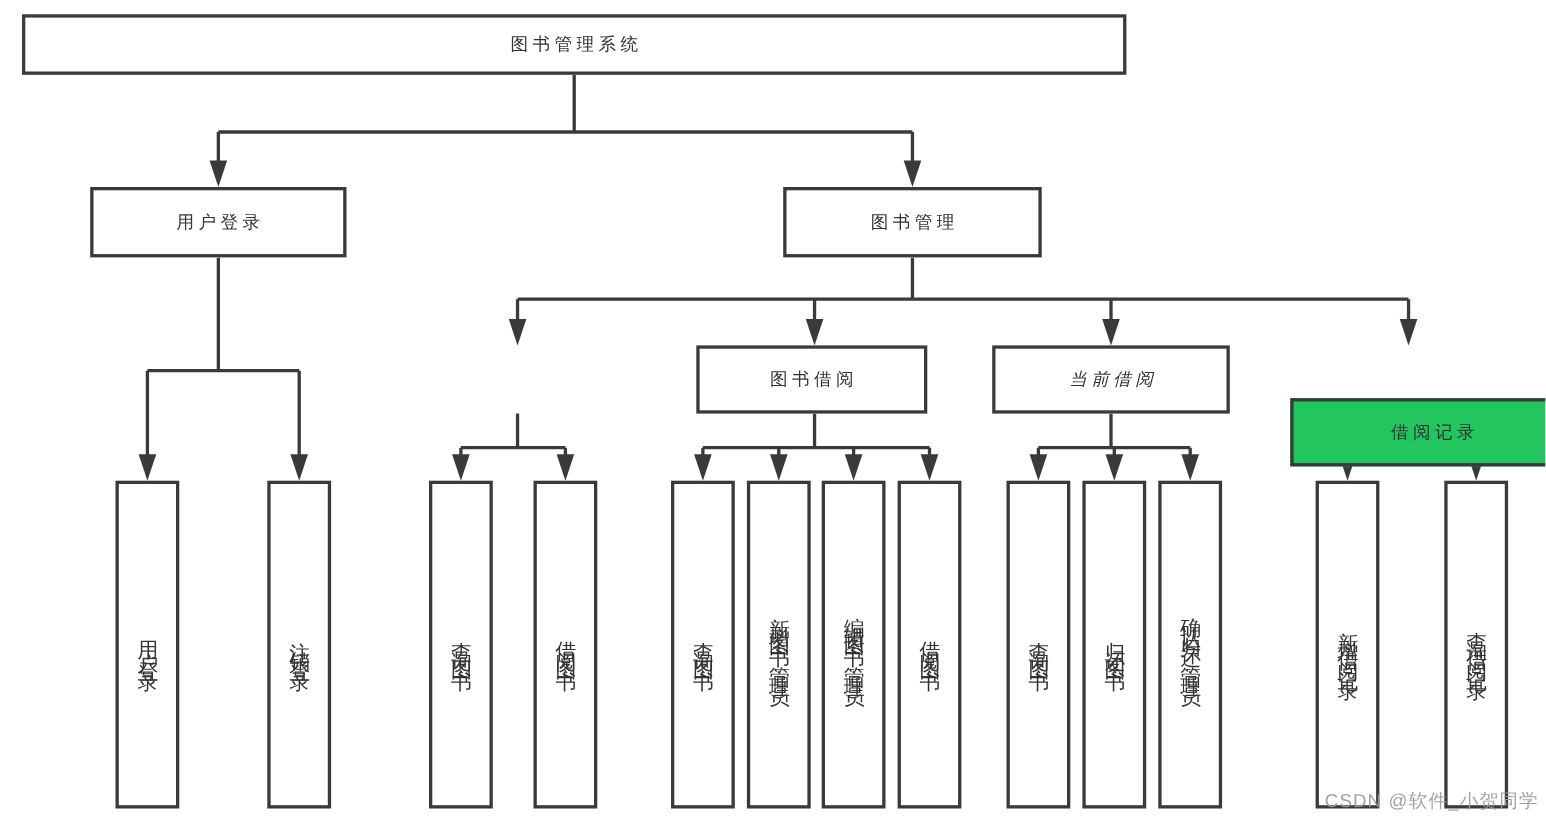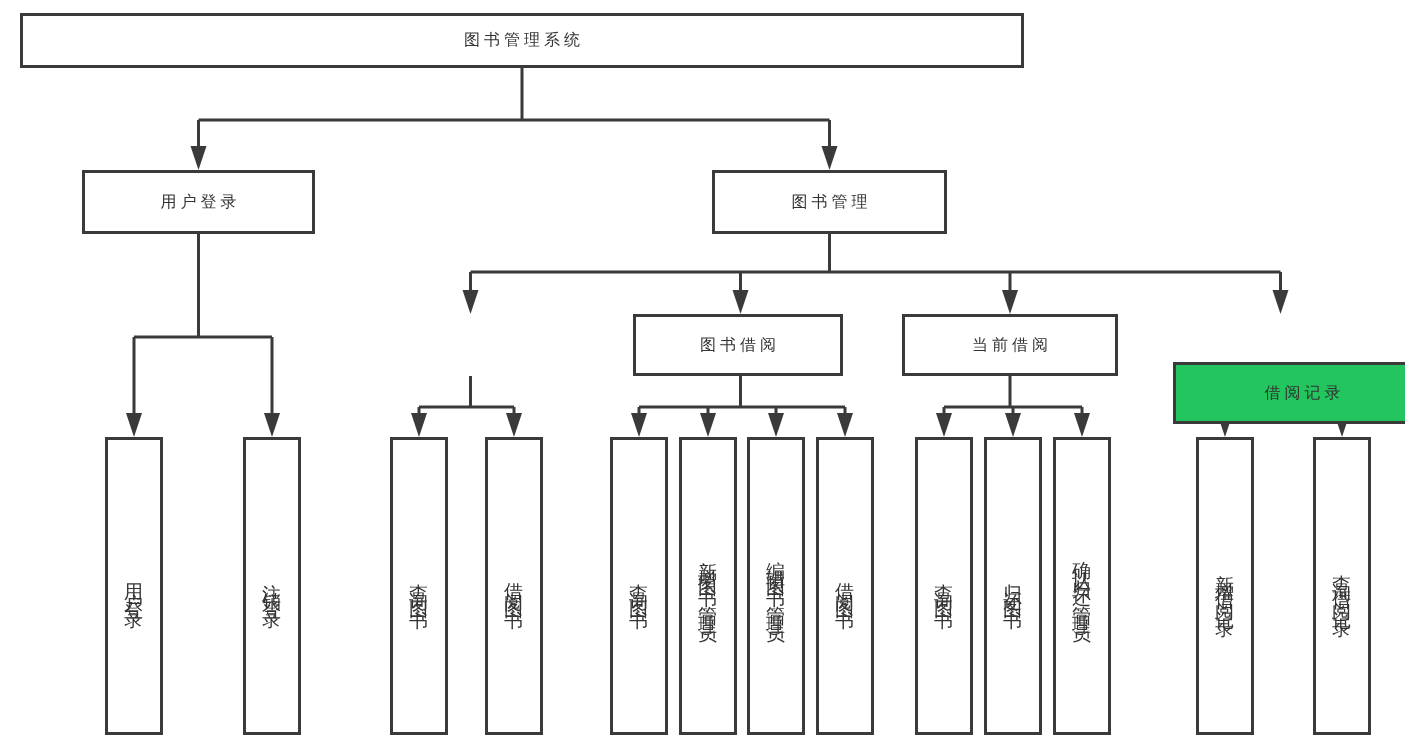--- a/index.html
+++ b/index.html
@@ -75,21 +75,21 @@
       </div>
       <div class="node h" style="left: 82px; top: 170px; width: 233px; height: 64px; border-color: rgb(58, 58, 58); background: rgb(255, 255, 255);">
         <span class="label">用户登录</span>
       </div>
       <div class="node h" style="left: 712px; top: 170px; width: 235px; height: 64px; border-color: rgb(58, 58, 58); background: rgb(255, 255, 255);">
         <span class="label">图书管理</span>
       </div>
       <div class="node h" style="left: 633px; top: 314px; width: 210px; height: 62px; border-color: rgb(58, 58, 58); background: rgb(255, 255, 255);">
         <span class="label">图书借阅</span>
       </div>
-      <div class="node h" style="left: 902px; top: 314px; width: 216px; height: 62px; border-color: rgb(58, 58, 58); background: rgb(255, 255, 255);">
+      <div class="node h" style="left: 902px; top: 314px; width: 216px; height: 62px; border-color: rgb(58, 58, 58); background: rgb(255, 255, 255); font-style: italic;">
         <span class="label">当前借阅</span>
       </div>
       <div class="node h" style="left: 1173px; top: 314px; width: 259px; height: 62px; border-color: rgb(58, 58, 58); background: #22c55e; margin-top: 48px;">
         <span class="label">借阅记录</span>
       </div>
       <div class="node v" style="left: 105px; top: 437px; width: 58px; height: 298px; border-color: rgb(58, 58, 58); background: rgb(255, 255, 255);">
         <span class="label">用户登录</span>
       </div>
       <div class="node v" style="left: 243px; top: 437px; width: 58px; height: 298px; border-color: rgb(58, 58, 58); background: rgb(255, 255, 255);">
         <span class="label">注销登录</span>
@@ -121,13 +121,14 @@
       <div class="node v" style="left: 1053px; top: 437px; width: 58px; height: 298px; border-color: rgb(58, 58, 58); background: rgb(255, 255, 255);">
         <span class="label">确认归还（管理员）</span>
       </div>
       <div class="node v" style="left: 1196px; top: 437px; width: 58px; height: 298px; border-color: rgb(58, 58, 58); background: rgb(255, 255, 255);">
         <span class="label">新增借阅记录</span>
       </div>
       <div class="node v" style="left: 1313px; top: 437px; width: 58px; height: 298px; border-color: rgb(58, 58, 58); background: rgb(255, 255, 255);">
         <span class="label">查询借阅记录</span>
       </div>
     </div>
+  <div class="watermark" style="color: rgb(154, 154, 154);">CSDN @软件_小贺同学</div>
 </div>
 
 </body></html>

